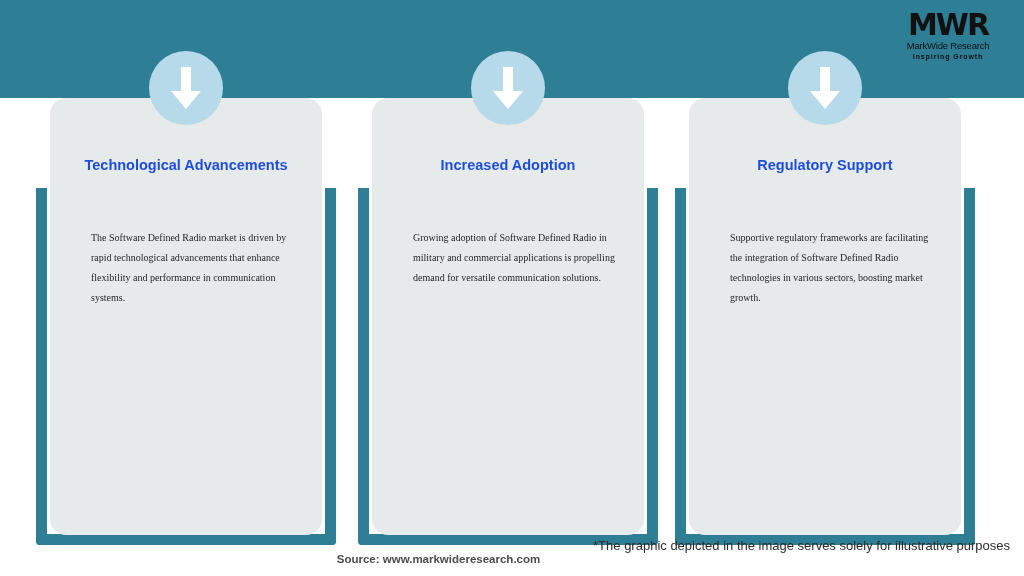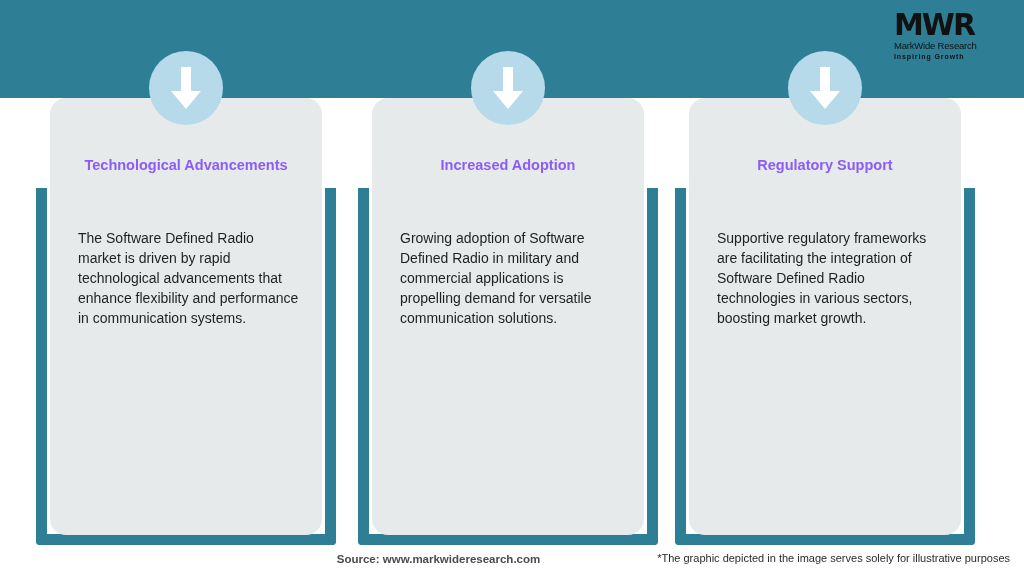--- a/index.html
+++ b/index.html
@@ -35,21 +35,21 @@
     white-space: nowrap;
   }
 
   
   .logo {
     position: absolute;
     right: 22px;
     top: 10px;
     width: 108px;
     height: 62px;
-    text-align: left;
+    text-align: center;
   }
   .logo-mark {
     font-size: 30px;
     font-weight: bold;
     color: #111111;
     letter-spacing: -2px;
     line-height: 30px;
     font-family: "DejaVu Sans", sans-serif;
   }
   .logo-name {
@@ -133,51 +133,51 @@
   }
 
   .card-title {
     position: absolute;
     left: 16px;
     right: 16px;
     top: 58px;
     text-align: center;
     font-size: 14.5px;
     font-weight: bold;
-    color: #8b5cf6;
+    color: #1d4ed8;
     line-height: 19px;
   }
   .card-body {
     position: absolute;
-    left: 28px;
+    left: 41px;
     right: 22px;
     top: 130px;
     text-align: left;
-    font-size: 14px;
+    font-size: 10px;
     color: #1f1f1f;
     line-height: 20px;
-    font-family: Liberation Sans, sans-serif;
+    font-family: Liberation Serif, serif;
   }
 
   
   .source {
     position: absolute;
     left: 0;
     top: 553px;
     width: 877px;
     text-align: center;
     font-size: 11.5px;
     font-weight: bold;
     color: #4b4b4b;
   }
   .disclaimer {
     position: absolute;
     right: 14px;
-    top: 552px;
-    font-size: 11px;
+    top: 538px;
+    font-size: 13px;
     color: #2b2b2b;
     white-space: nowrap;
     margin-left: 36px;
   }
 </style>
 </head>
 <body>
 
 <div class="header">
 

